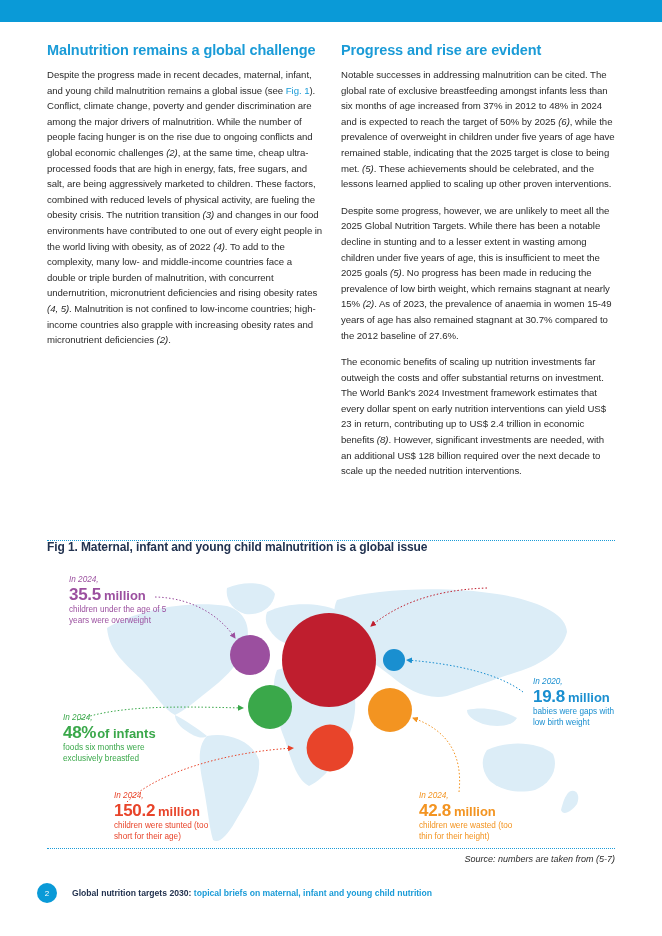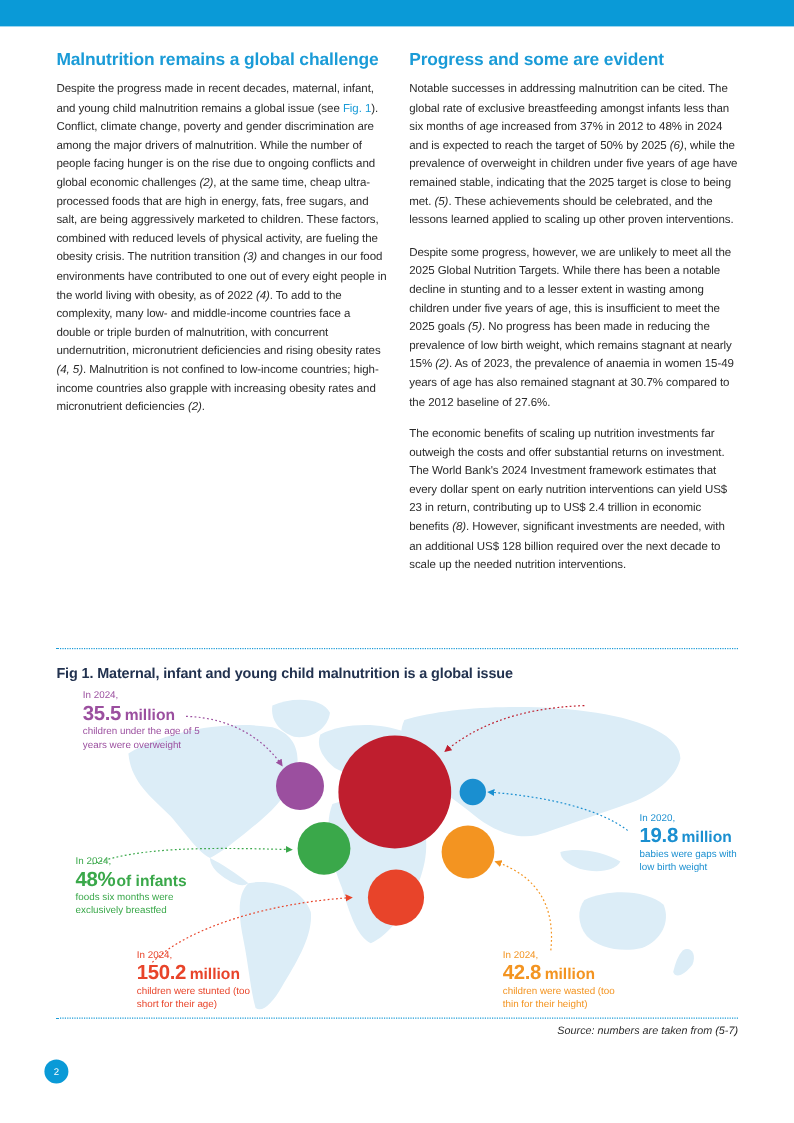--- a/index.html
+++ b/index.html
@@ -8,24 +8,24 @@
   .topbar { position: absolute; left: 0; top: 0; width: 662px; height: 22px; background: #0a9ad7; }
   .col { position: absolute; top: 42px; width: 276px; }
   .col.left { left: 47px; }
   .col.right { left: 341px; }
   h2 { color: #1a9bd7; font-size: 14.5px; line-height: 16px; font-weight: bold; margin-bottom: 9px; letter-spacing: -0.1px; }
   p { font-size: 9.6px; line-height: 15.6px; color: #2b2b2b; margin-bottom: 11px; letter-spacing: -0.05px; }
   p em { font-style: italic; }
   .figlink { color: #1a9bd7; }
   .fig { position: absolute; left: 47px; top: 540px; width: 568px; height: 312px; }
   .dotline { position: absolute; left: 0; width: 568px; height: 0; border-top: 1.2px dotted #1a9bd7; }
-  .fig-title { position: absolute; left: 0; top: 14px; font-size: 12px; font-weight: bold; color: #22324f; letter-spacing: -0.1px; }
+  .fig-title { position: absolute; left: 0; top: 0; font-size: 12px; font-weight: bold; color: #22324f; letter-spacing: -0.1px; }
   .fig svg { position: absolute; left: 0; top: 0; }
   .stat { position: absolute; font-size: 8.2px; line-height: 11px; font-weight: bold; }
-  .stat .yr { font-weight: normal; display: block; }
+  .stat .yr { font-weight: normal; display: block; font-style: italic; }
   .stat .big { font-size: 17px; line-height: 19px; font-weight: 900; letter-spacing: -0.3px; }
   .stat .unit { font-size: 13px; font-weight: bold; margin-left: 3px; }
   .stat .desc { display: block; font-weight: normal; }
   .purple { color: #9b4f9f; }
   .red { color: #bf1e2e; }
   .blue { color: #1a8fd0; margin-top: 14px; }
   .green { color: #3aa84a; }
   .redorange { color: #e8442a; }
   .orange { color: #f39421; }
   .source { position: absolute; right: 0; top: 314px; font-size: 9px; font-style: italic; color: #2b2b2b; }
@@ -40,21 +40,21 @@
 <div class="topbar"></div>
 
 <div class="col left">
   <h2>Malnutrition remains a global challenge</h2>
   <div>
       <p><span>Despite the progress made in recent decades, maternal, infant, and young child malnutrition remains a global issue (see </span><span class="figlink">Fig. 1</span><span>). Conflict, climate change, poverty and gender discrimination are among the major drivers of malnutrition. While the number of people facing hunger is on the rise due to ongoing conflicts and global economic challenges </span><em>(2)</em><span>, at the same time, cheap ultra-processed foods that are high in energy, fats, free sugars, and salt, are being aggressively marketed to children. These factors, combined with reduced levels of physical activity, are fueling the obesity crisis. The nutrition transition </span><em>(3)</em><span> and changes in our food environments have contributed to one out of every eight people in the world living with obesity, as of 2022 </span><em>(4)</em><span>. To add to the complexity, many low- and middle-income countries face a double or triple burden of malnutrition, with concurrent undernutrition, micronutrient deficiencies and rising obesity rates </span><em>(4, 5)</em><span>. Malnutrition is not confined to low-income countries; high-income countries also grapple with increasing obesity rates and micronutrient deficiencies </span><em>(2)</em><span>.</span></p>
     </div>
 </div>
 
 <div class="col right">
-  <h2>Progress and some are evident</h2>
+  <h2>Progress and rise are evident</h2>
   <div>
       <p><span>Notable successes in addressing malnutrition can be cited. The global rate of exclusive breastfeeding amongst infants less than six months of age increased from 37% in 2012 to 48% in 2024 and is expected to reach the target of 50% by 2025 </span><em>(6)</em><span>, while the prevalence of overweight in children under five years of age have remained stable, indicating that the 2025 target is close to being met. </span><em>(5)</em><span>. These achievements should be celebrated, and the lessons learned applied to scaling up other proven interventions.</span></p>
       <p><span>Despite some progress, however, we are unlikely to meet all the 2025 Global Nutrition Targets. While there has been a notable decline in stunting and to a lesser extent in wasting among children under five years of age, this is insufficient to meet the 2025 goals </span><em>(5)</em><span>. No progress has been made in reducing the prevalence of low birth weight, which remains stagnant at nearly 15% </span><em>(2)</em><span>. As of 2023, the prevalence of anaemia in women 15-49 years of age has also remained stagnant at 30.7% compared to the 2012 baseline of 27.6%.</span></p>
       <p><span>The economic benefits of scaling up nutrition investments far outweigh the costs and offer substantial returns on investment. The World Bank's 2024 Investment framework estimates that every dollar spent on early nutrition interventions can yield US$ 23 in return, contributing up to US$ 2.4 trillion in economic benefits </span><em>(8)</em><span>. However, significant investments are needed, with an additional US$ 128 billion required over the next decade to scale up the needed nutrition interventions.</span></p>
     </div>
 </div>
 
 <div class="fig">
   <div class="dotline" style="top:0;"></div>
   <div class="fig-title">Fig 1. Maternal, infant and young child malnutrition is a global issue</div>
@@ -148,13 +148,14 @@
     <span class="big">42.8</span><span class="unit">million</span>
     <span class="desc">children were wasted (too thin for their height)</span>
   </div>
 
   <div class="dotline" style="top:308px;"></div>
   <div class="source">Source: numbers are taken from (5-7)</div>
 </div>
 
 <div class="footer">
   <div class="pagenum">2</div>
+  <div class="footer-text"><span>Global nutrition targets 2030: </span><span class="acc">topical briefs on maternal, infant and young child nutrition</span></div>
 </div>
 
 </body></html>

